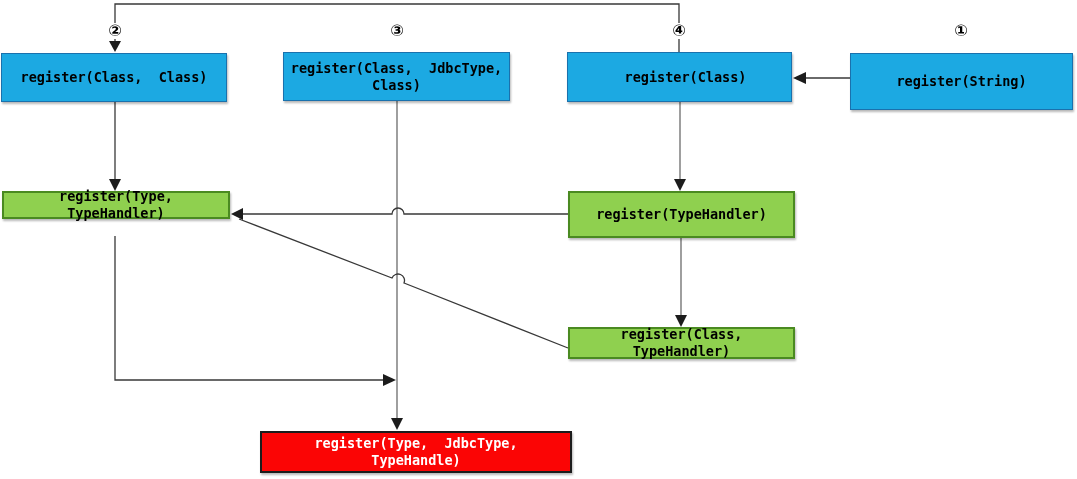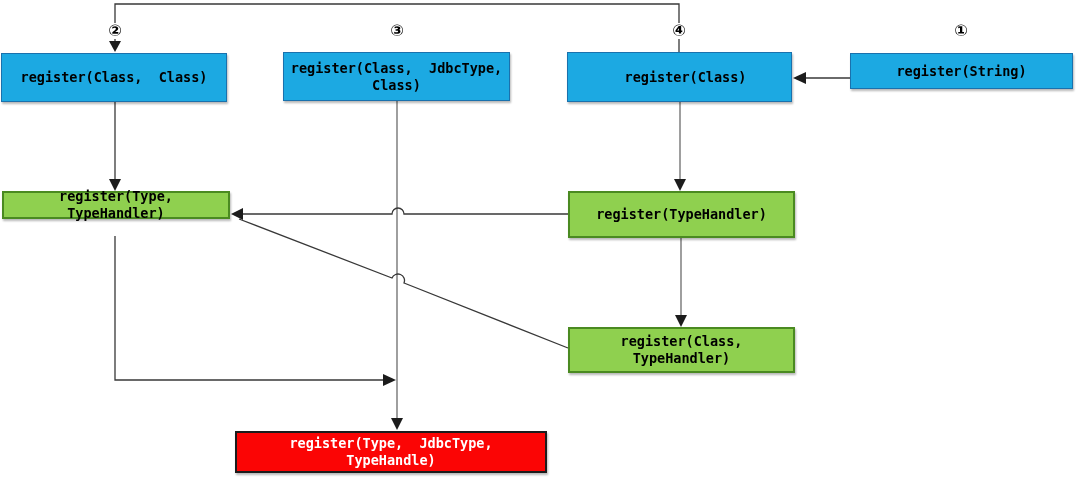--- a/index.html
+++ b/index.html
@@ -29,25 +29,25 @@
     transform:translate(-50%,-50%);
     background:#ffffff;
     font-family:"DejaVu Sans",sans-serif;
     font-size:16px;font-weight:bold;color:#000;
     line-height:1;padding:0 1px;
   }
   
   #n-b2{left:1px;  top:53px; width:226px;height:49px;}
   #n-b3{left:283px; top:52px; width:227px;height:49px;}
   #n-b4{left:567px; top:52px; width:225px;height:50px;padding-left:12px;}
-  #n-b1{left:850px; top:53px; width:223px;height:36px;}
+  #n-b1{left:850px; top:53px; width:223px;height:57px;}
   #n-gA{left:2px;   top:191px;width:228px;height:28px;}
   #n-gB{left:568px; top:191px;width:227px;height:47px;}
-  #n-gC{left:568px; top:327px;width:227px;height:46px;}
-  #n-rd{left:235px; top:431px;width:312px;height:42px;}
+  #n-gC{left:568px; top:327px;width:227px;height:32px;}
+  #n-rd{left:260px; top:431px;width:312px;height:42px;}
   #bdg2{left:115px;top:31px;}
   #bdg3{left:397px;top:31px;}
   #bdg4{left:679px;top:31px;}
   #bdg1{left:961px;top:31px;}
 </style>
 </head>
 <body>
 
 <div id="stage">
 

